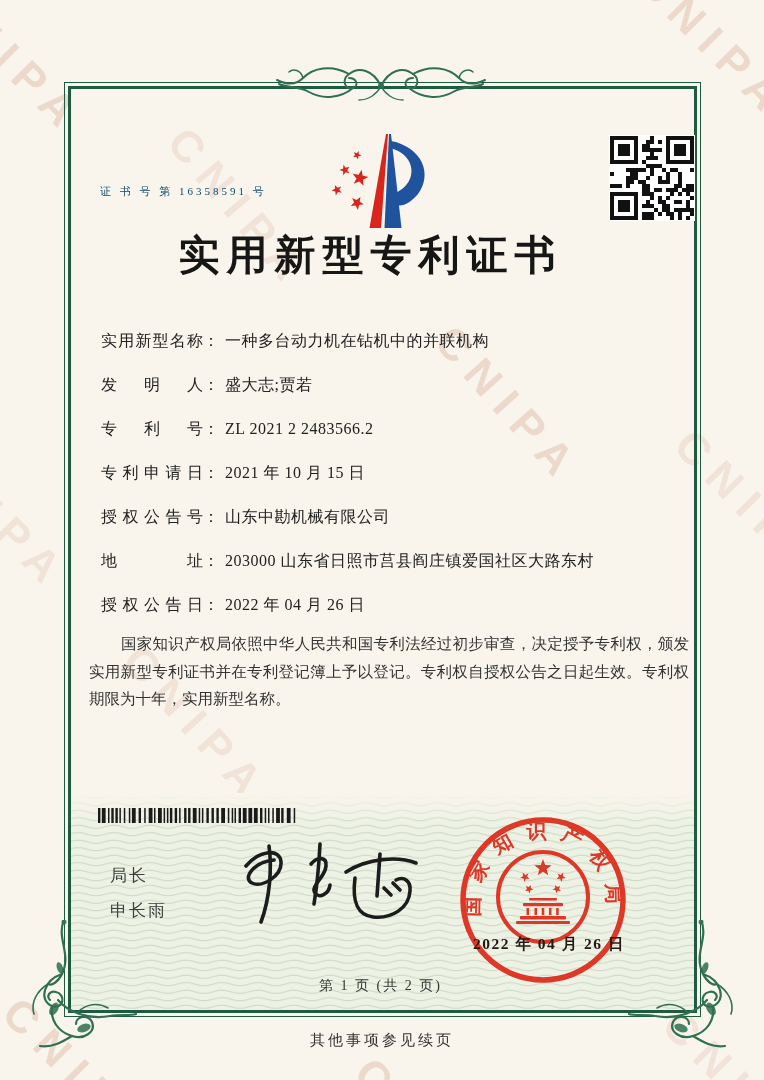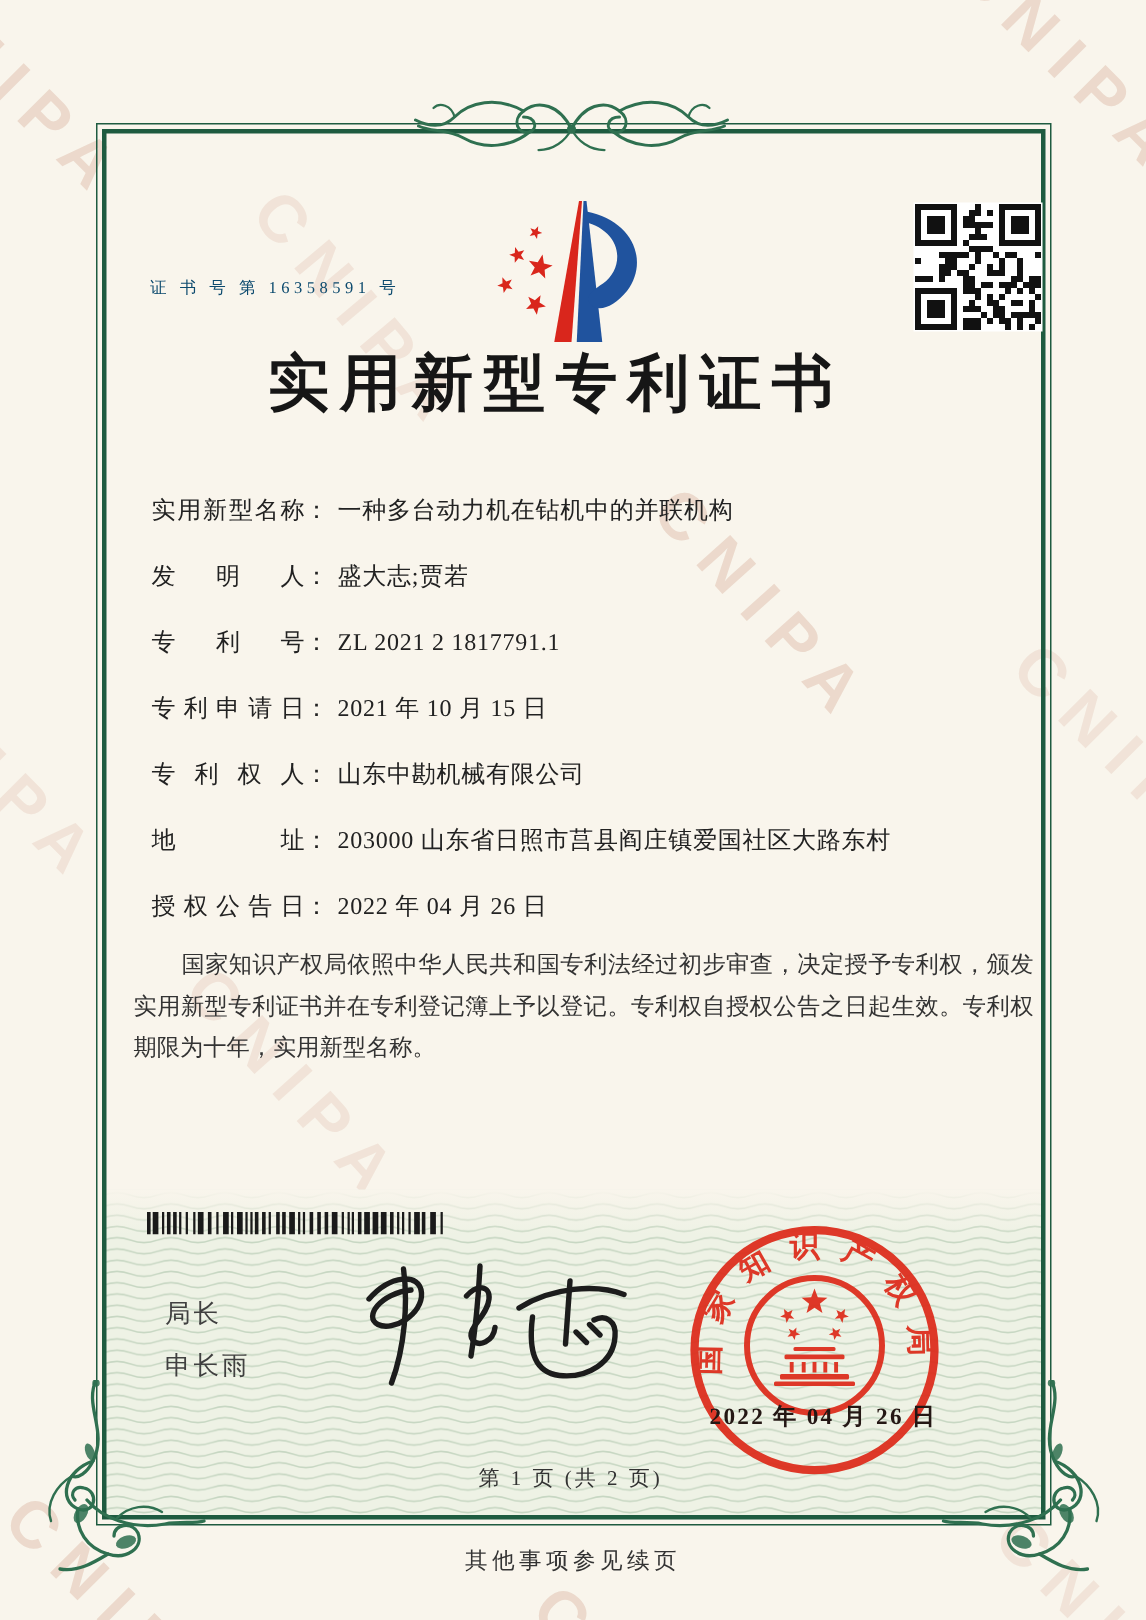--- a/index.html
+++ b/index.html
@@ -293,27 +293,27 @@
   <div class="title">实用新型专利证书</div>
 
   <div class="fields">
     <div class="frow">
       <span class="lbl">实用新型名称</span><span class="colon">：</span><span class="val">一种多台动力机在钻机中的并联机构</span>
     </div>
     <div class="frow">
       <span class="lbl">发明人</span><span class="colon">：</span><span class="val">盛大志;贾若</span>
     </div>
     <div class="frow">
-      <span class="lbl">专利号</span><span class="colon">：</span><span class="val">ZL 2021 2 1817791.1</span>
+      <span class="lbl">专利号</span><span class="colon">：</span><span class="val">ZL 2021 2 2483566.2</span>
     </div>
     <div class="frow">
       <span class="lbl">专利申请日</span><span class="colon">：</span><span class="val">2021 年 10 月 15 日</span>
     </div>
     <div class="frow">
-      <span class="lbl">专利权人</span><span class="colon">：</span><span class="val">山东中勘机械有限公司</span>
+      <span class="lbl">授权公告号</span><span class="colon">：</span><span class="val">山东中勘机械有限公司</span>
     </div>
     <div class="frow">
       <span class="lbl">地址</span><span class="colon">：</span><span class="val">203000 山东省日照市莒县阎庄镇爱国社区大路东村</span>
     </div>
     <div class="frow">
       <span class="lbl">授权公告日</span><span class="colon">：</span><span class="val">2022 年 04 月 26 日</span>
     </div>
   </div>
 
   <div class="bodytext">

